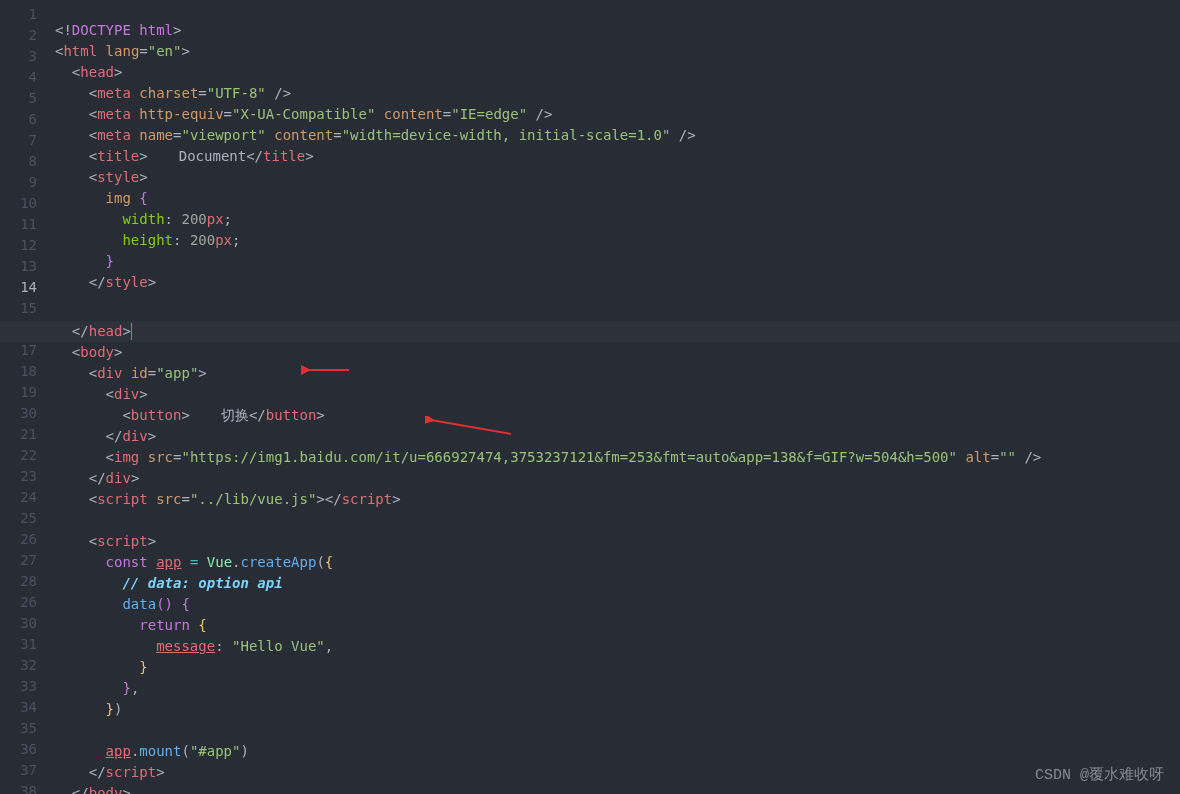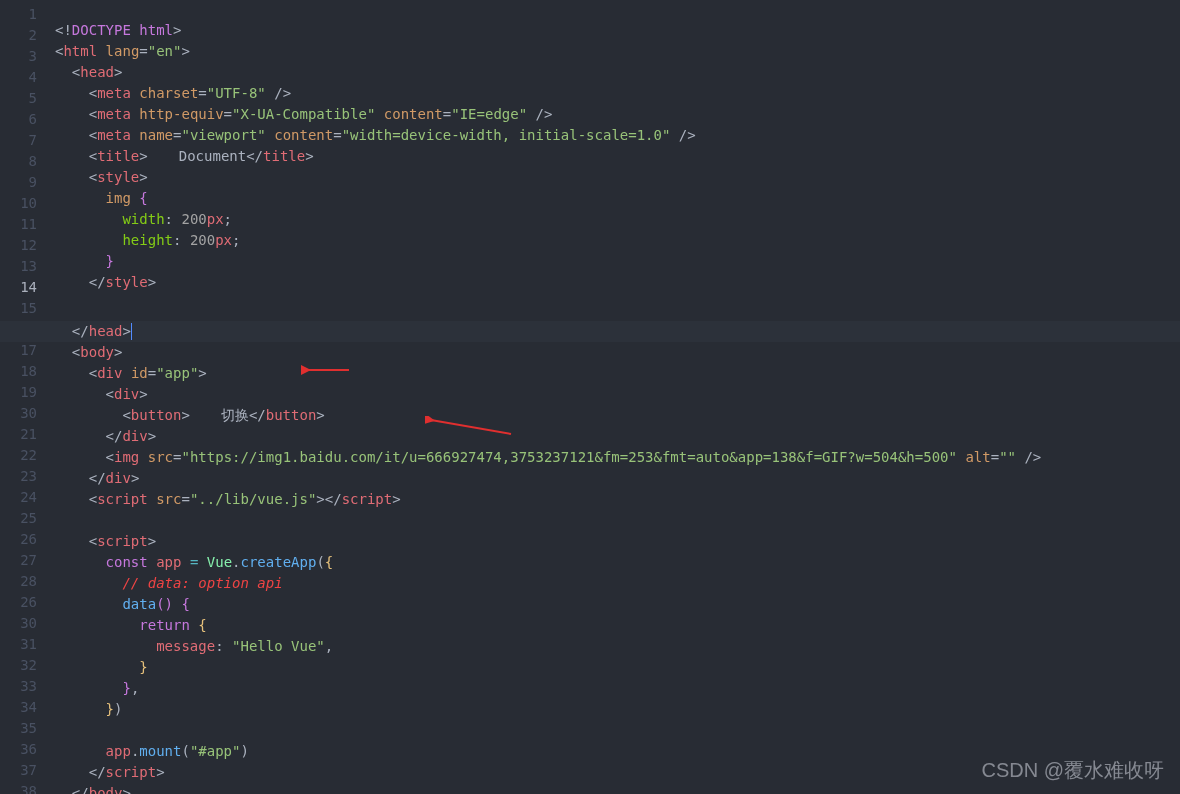--- a/index.html
+++ b/index.html
@@ -65,46 +65,46 @@
     margin-top: -2px;
   }
   
   .p  { color: #abb2bf; }   
   .t  { color: #e06c75; }   
   .a  { color: #d19a66; }   
   .s  { color: #98c379; }   
   .u  { color: #98c379; } 
   .d  { color: #c678dd; }   
   .n  { color: #a3a3a3; }   
-  .c  { color: #ef4444; font-style: italic; } 
+  .c  { color: #7dd3fc; font-style: italic; font-weight: bold; } 
   .k  { color: #c678dd; }   
   .fn { color: #61afef; }   
-  .v  { color: #e06c75; }   
+  .v  { color: #e06c75; text-decoration: underline; }   
   .o  { color: #56b6c2; }   
   .cl { color: #86efac; }   
   .pl { color: #abb2bf; margin-left: 31px; }   
   .sel{ color: #d19a66; }   
   .pr { color: #84cc16; }   
   .br { color: #c678dd; }   
   .y  { color: #e5c07b; }   
 
   
   .arrow {
     position: absolute;
     pointer-events: none;
   }
   .arrow svg { display: block; }
 
   .watermark {
     position: absolute;
     right: 16px;
     bottom: 10px;
     color: rgba(210,214,222,0.55);
-    font-family: Liberation Sans, sans-serif;
-    font-size: 20px;
+    font-family: Liberation Mono, monospace;
+    font-size: 15px;
   }
 </style>
 </head>
 <body>
 
 <div class="editor">
   <div class="gutter" id="gutter">
       <div class="ln">1</div>
       <div class="ln">2</div>
       <div class="ln">3</div>

